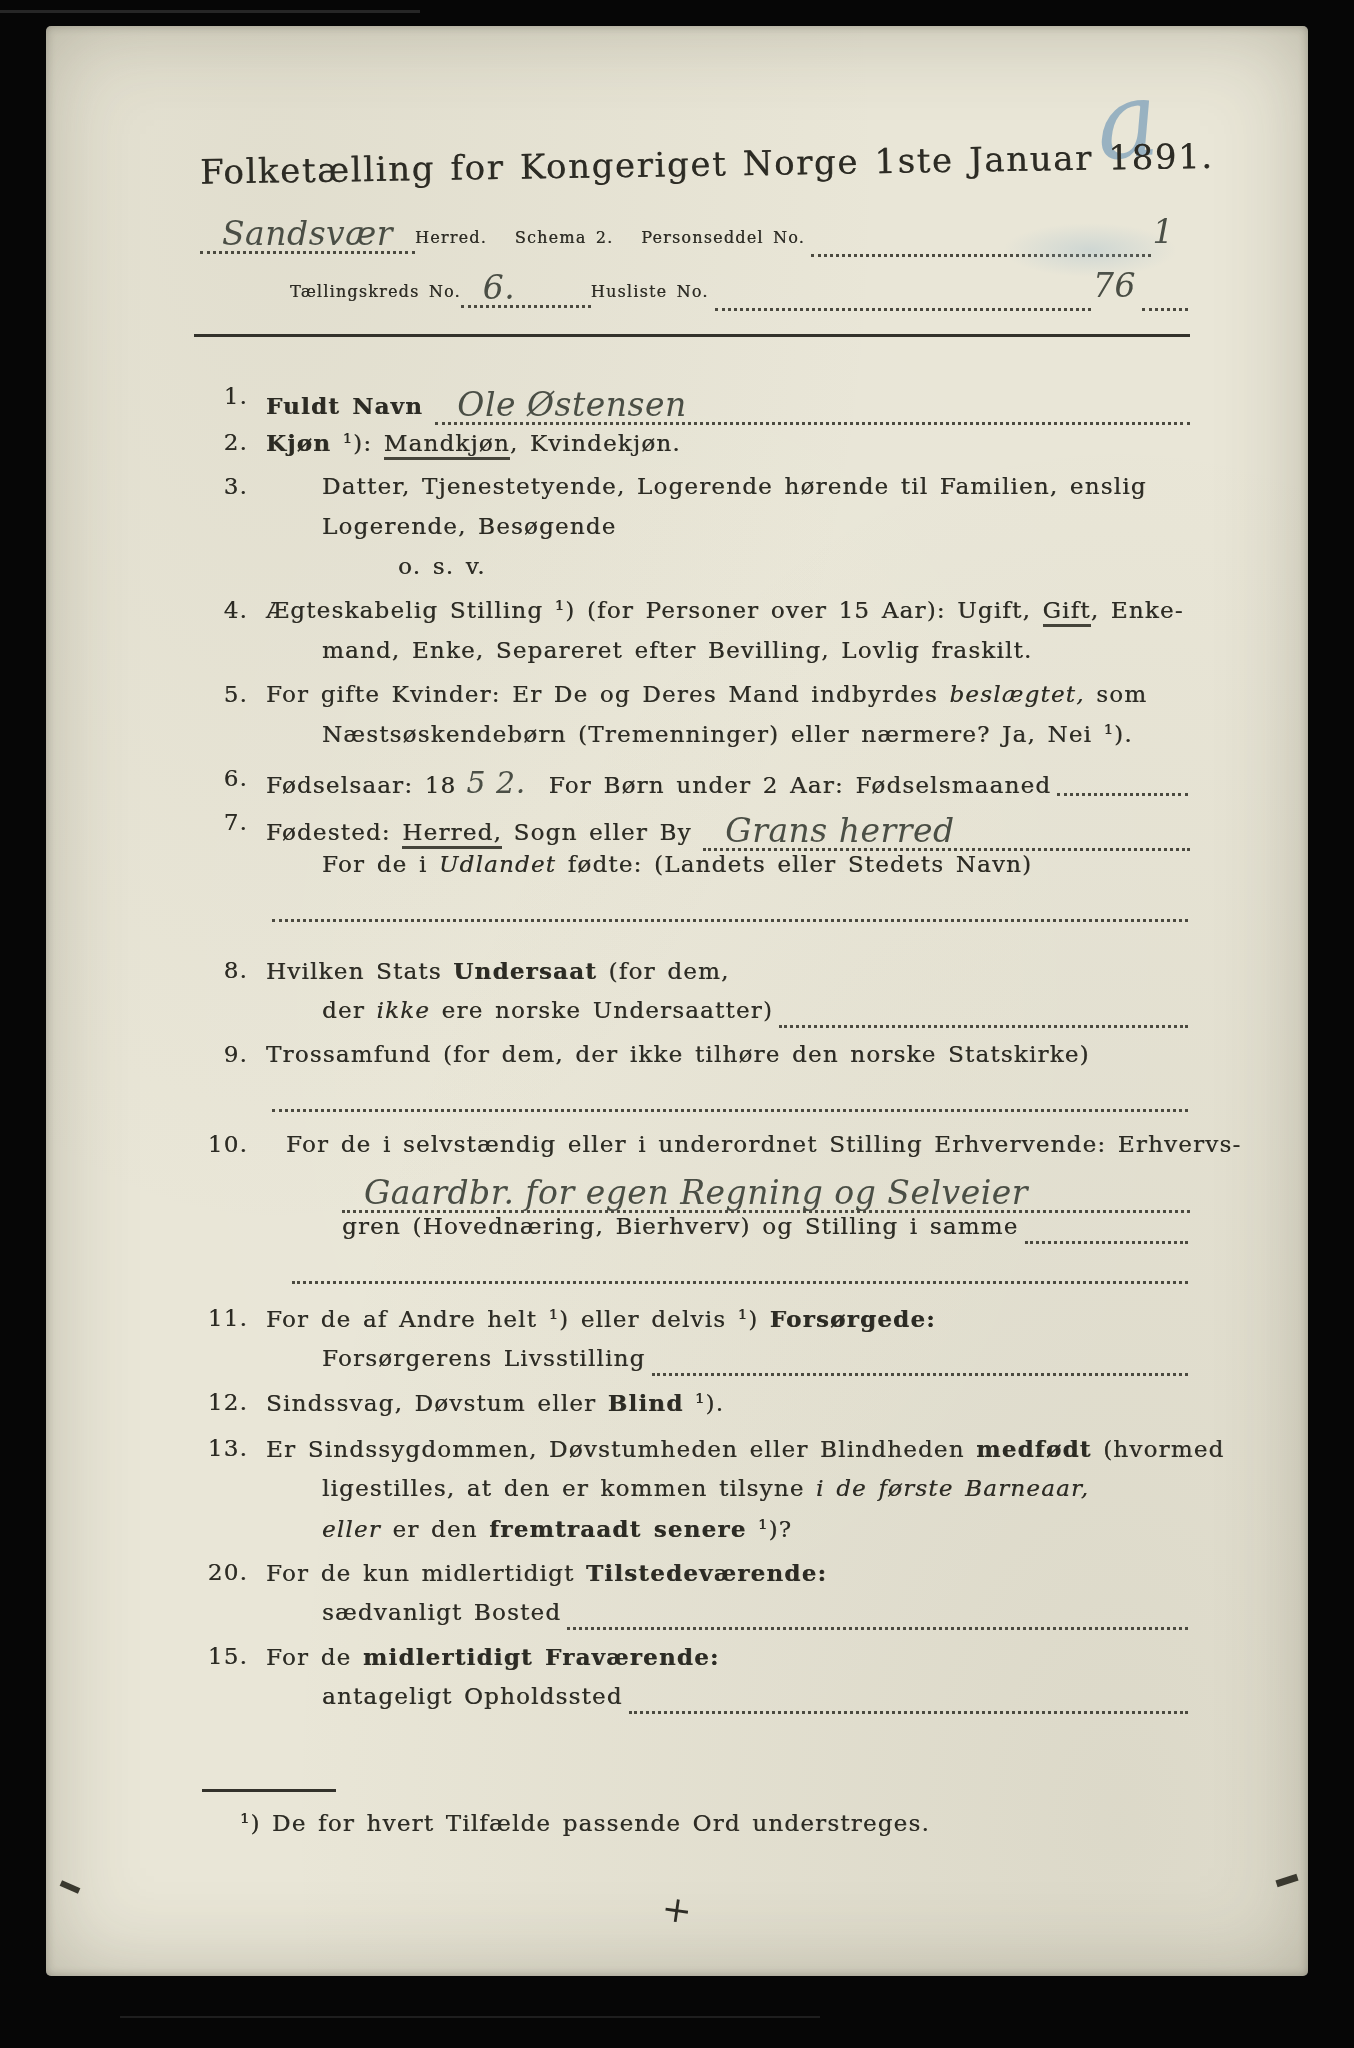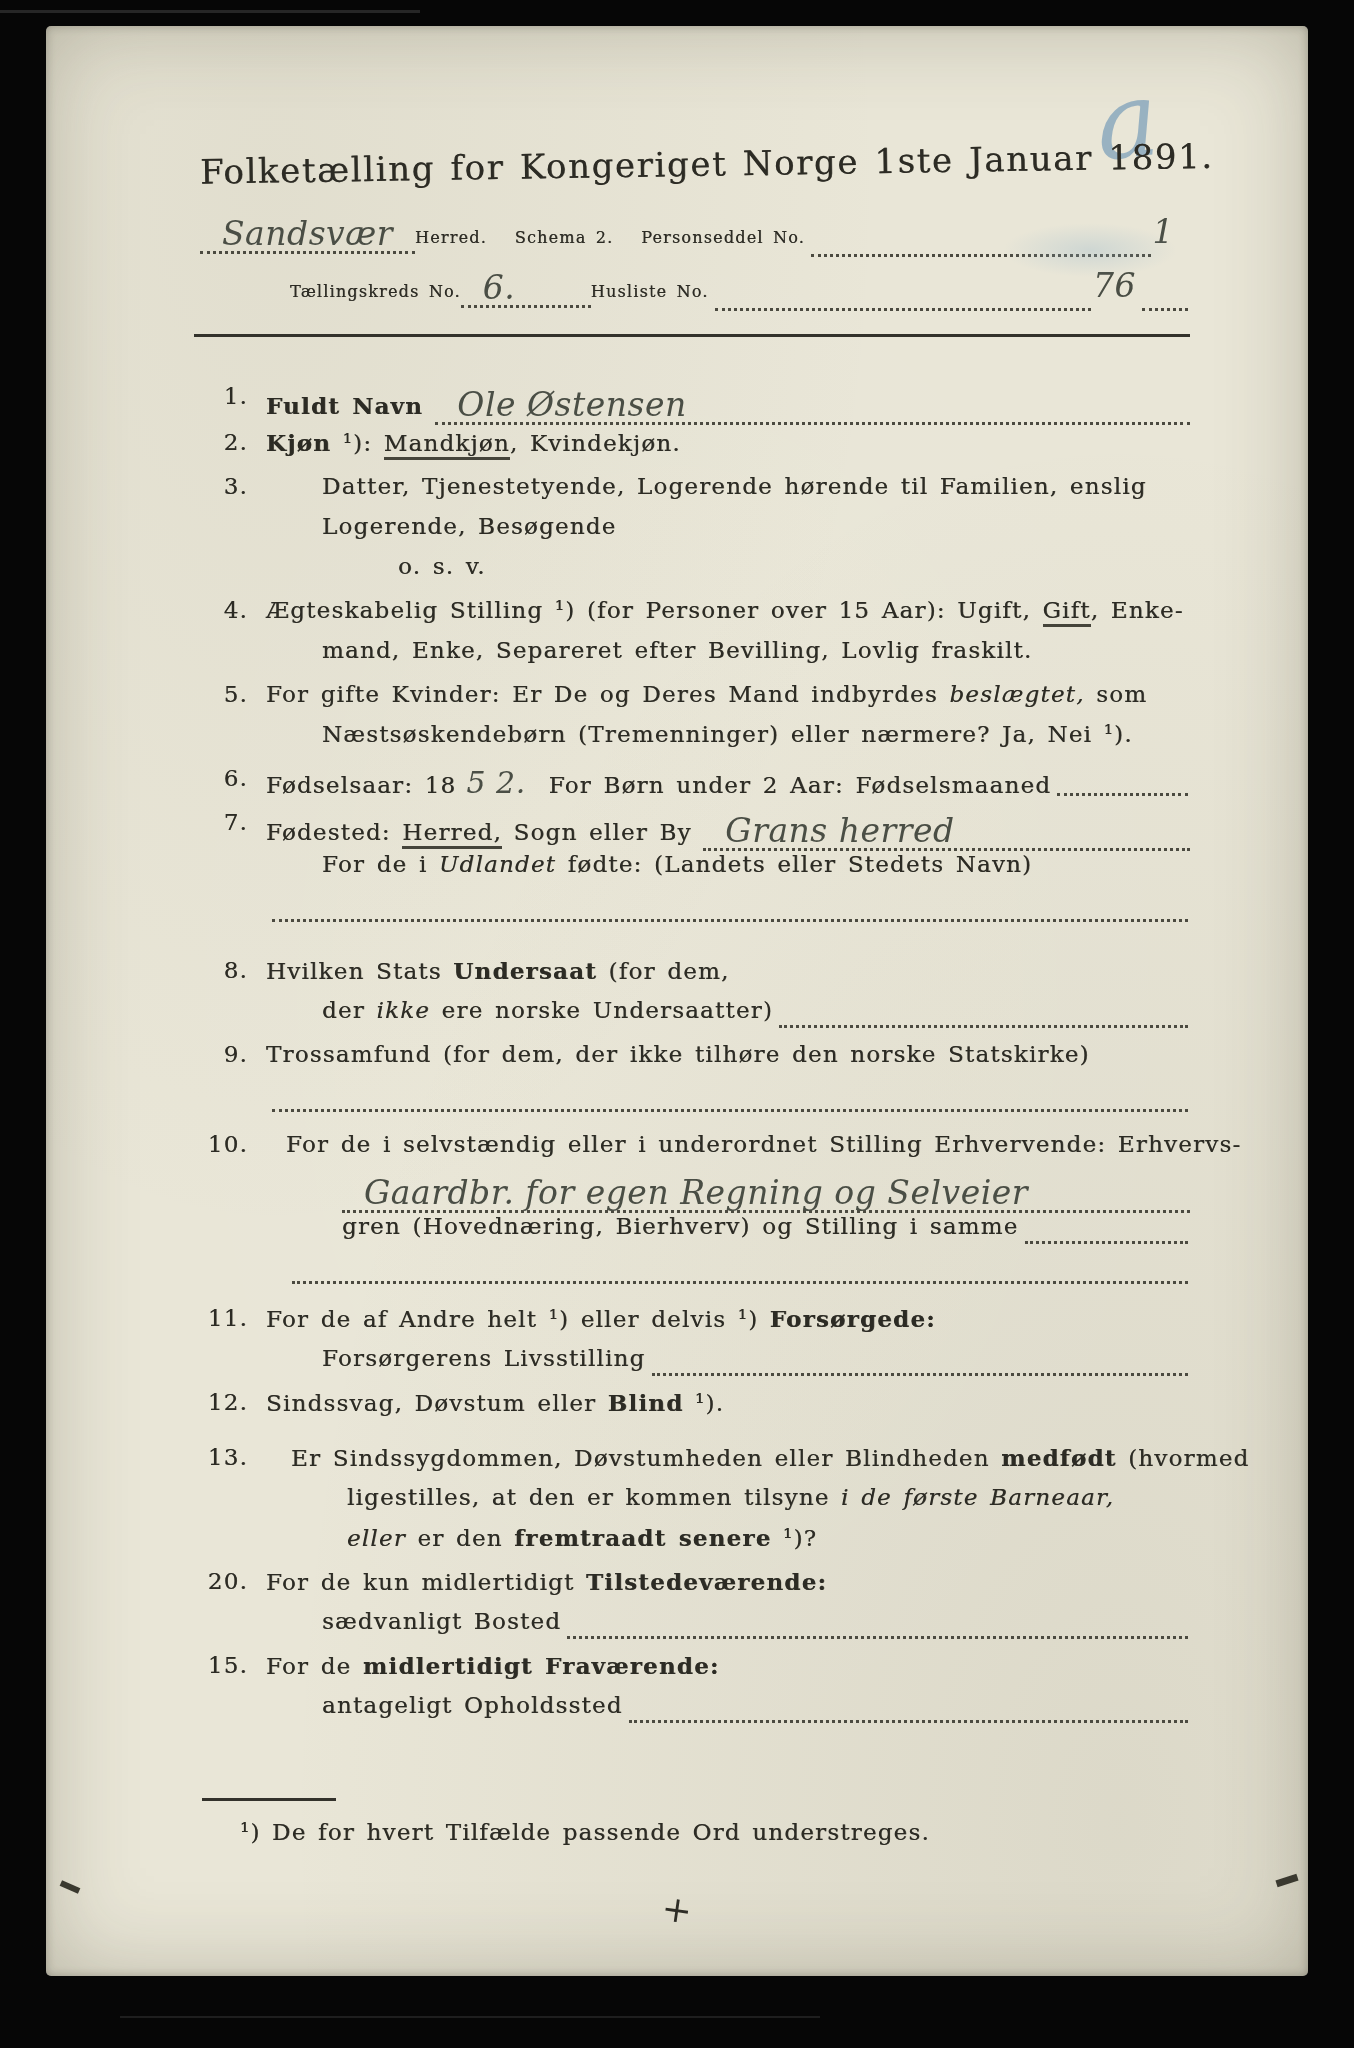--- a/index.html
+++ b/index.html
@@ -65,21 +65,21 @@
 
   .item{display:flex;margin-bottom:4px;}
   .no{flex:0 0 48px;text-align:right;padding-right:18px;}
   .body{flex:1 1 auto;min-width:0;}
   .line{display:flex;align-items:baseline;min-height:40px;}
   .ind1{padding-left:56px;}
   .ind2{padding-left:132px;}
   #items .item:nth-child(8){margin-top:26px;}
   #items .item:nth-child(10){margin-top:10px;gap:20px;}
   #items .item:nth-child(11){margin-top:12px;}
-  #items .item:nth-child(13){margin-top:15px;gap:25px;}
+  #items .item:nth-child(13){margin-top:6px;}
 
   .foot{margin-top:66px;}
   .footline{width:134px;border-top:3px solid #33322b;margin:0 0 18px 2px;}
   .footnote{font-size:23px;padding-left:40px;}
 
   .corner-a{
     position:absolute;top:34px;right:150px;
     font-family:"DejaVu Serif",serif;font-style:italic;
     font-size:104px;color:rgba(125,160,186,.75);transform:rotate(-6deg);
   }

